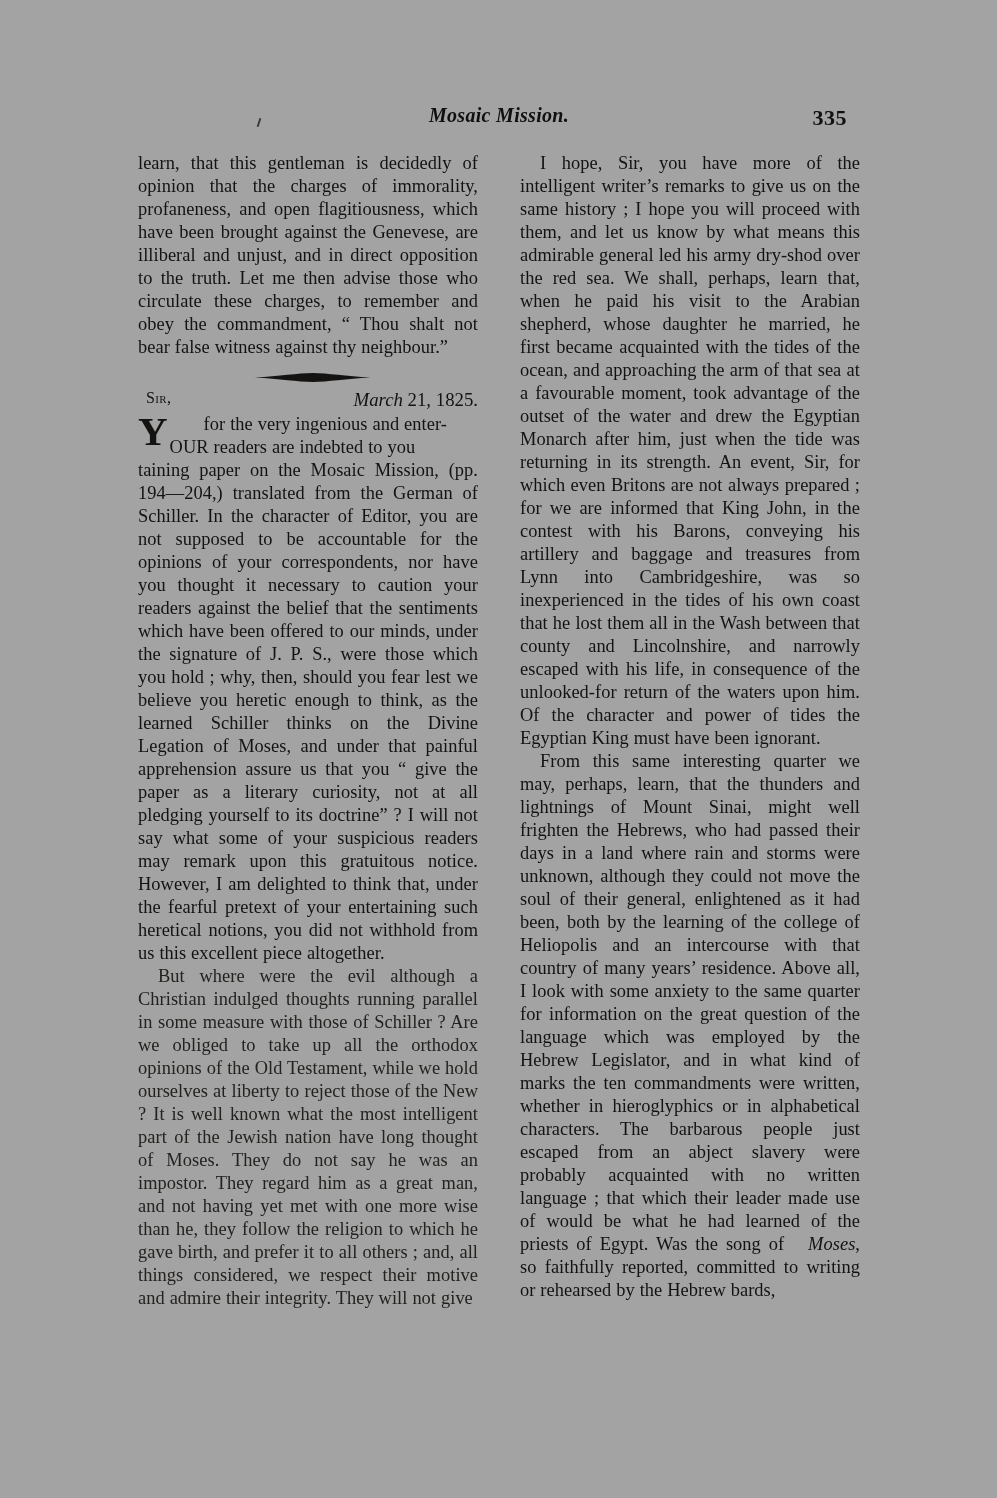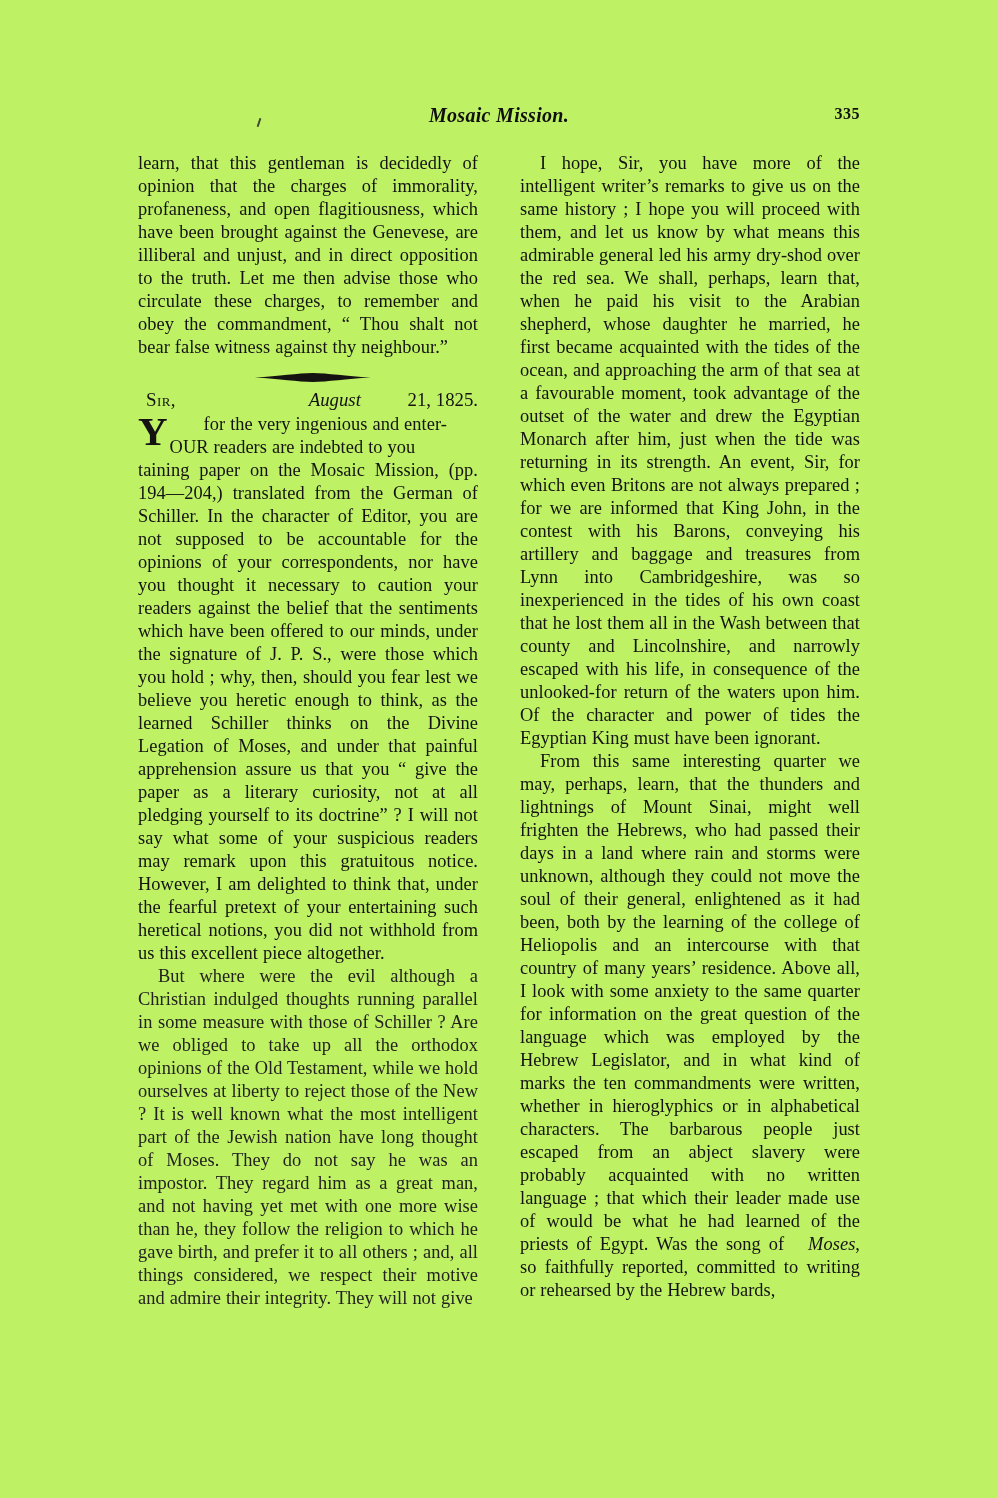--- a/index.html
+++ b/index.html
@@ -5,21 +5,21 @@
 <style>
   html, body {
     margin: 0;
     padding: 0;
     background: #ffffff;
   }
   .page {
     position: relative;
     width: 997px;
     height: 1498px;
-    background: #bef264;
+    background: #a3a3a3;
     overflow: hidden;
     font-family: "Liberation Serif", "DejaVu Serif", serif;
     color: #111010;
   }
 
   
   .running-head {
     position: absolute;
     left: 138px;
     top: 104px;
@@ -31,23 +31,23 @@
     left: 0;
     width: 100%;
     text-align: center;
     font-style: italic;
     font-weight: 700;
     font-size: 20px;
     letter-spacing: 0.3px;
   }
   .running-head .folio {
     position: absolute;
-    right: 0;
+    right: 13px;
     top: 1px;
-    font-size: 16px;
+    font-size: 22px;
     font-weight: 700;
     letter-spacing: 0.5px;
     text-align: center;
   }
   .head-tick {
     position: absolute;
     left: 258px;
     top: 118px;
     width: 2px;
     height: 9px;
@@ -116,31 +116,31 @@
   .salutation-row {
     position: relative;
     height: 24px;
     font-size: 18.4px;
   }
   .salutation {
     position: absolute;
     left: 8px;
     top: 0;
     font-variant: small-caps;
-    font-size: 19px;
+    font-size: 16px;
     letter-spacing: 0.4px;
   }
   .dateline {
     position: absolute;
     right: 0px;
     top: 0;
     font-style: italic;
     font-size: 18.8px;
   }
-  .dateline .roman { font-style: normal; margin-left: 42px; }
+  .dateline .roman { font-style: normal; }
 
   
   .dropcap-para {
     position: relative;
   }
   .dropcap {
     float: left;
     font-size: 41px;
     line-height: 34px;
     font-weight: 700;
@@ -172,21 +172,21 @@
       <div class="ornament-wrap">
         <svg class="ornament" width="118" height="11" viewBox="0 0 118 11">
           <path d="M1 5.6 C 26 4.2, 44 1.2, 59 1.0 C 74 1.2, 92 4.2, 117 5.6
                    C 92 7.0, 74 9.9, 59 10.1 C 44 9.9, 26 7.0, 1 5.6 Z" fill="#141312"></path>
         </svg>
       </div>
 
       <div class="salutation-row">
         <span class="salutation ink-1">Sir,</span>
         <span class="dateline ink-1">
-          <span>August</span><span class="roman"> 21, 1825.</span>
+          <span>March</span><span class="roman"> 21, 1825.</span>
         </span>
       </div>
 
       <div class="dropcap-para">
         <span class="dropcap ink-1">Y</span>
         <p class="ink-1 line-2 last-line-left">for the very ingenious and enter-</p>
         <p class="ink-1 last-line-left">OUR readers are indebted to you</p>
       </div>
 
       <p class="ink-1">taining paper on the Mosaic Mission, (pp. 194—204,) translated from the German of Schiller.  In the character of Editor, you are not supposed to be accountable for the opinions of your correspondents, nor have you thought it necessary to caution your readers against the belief that the sentiments which have been offered to our minds, under the signature of J. P. S., were those which you hold ; why, then, should you fear lest we believe you heretic enough to think, as the learned Schiller thinks on the Divine Legation of Moses, and under that painful apprehension assure us that you “ give the paper as a literary curiosity, not at all pledging yourself to its doctrine” ?  I will not say what some of your suspicious readers may remark upon this gratuitous notice.  However, I am delighted to think that, under the fearful pretext of your entertaining such heretical notions, you did not withhold from us this excellent piece altogether.</p>

